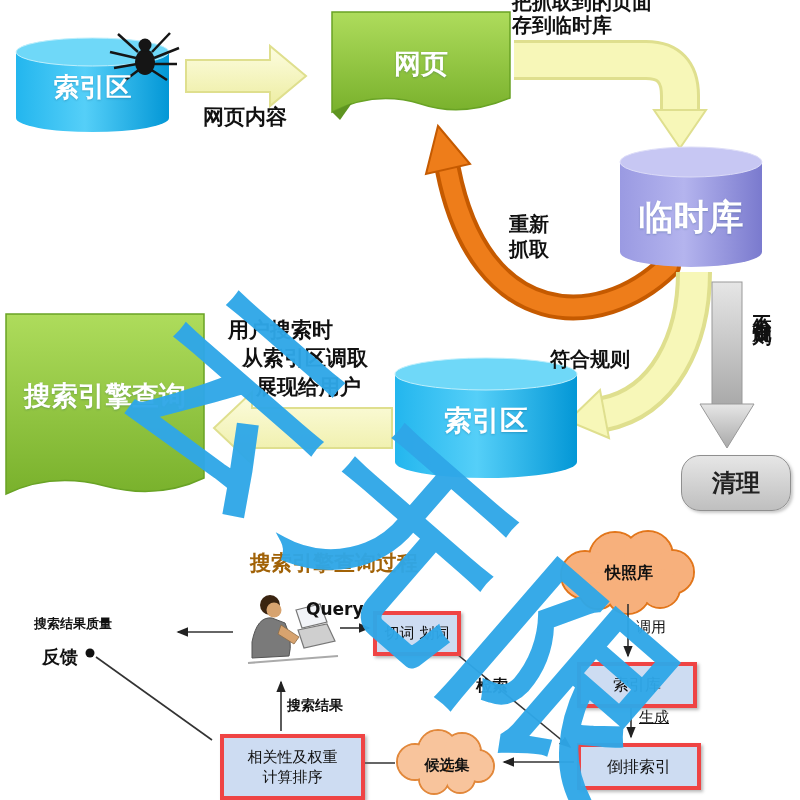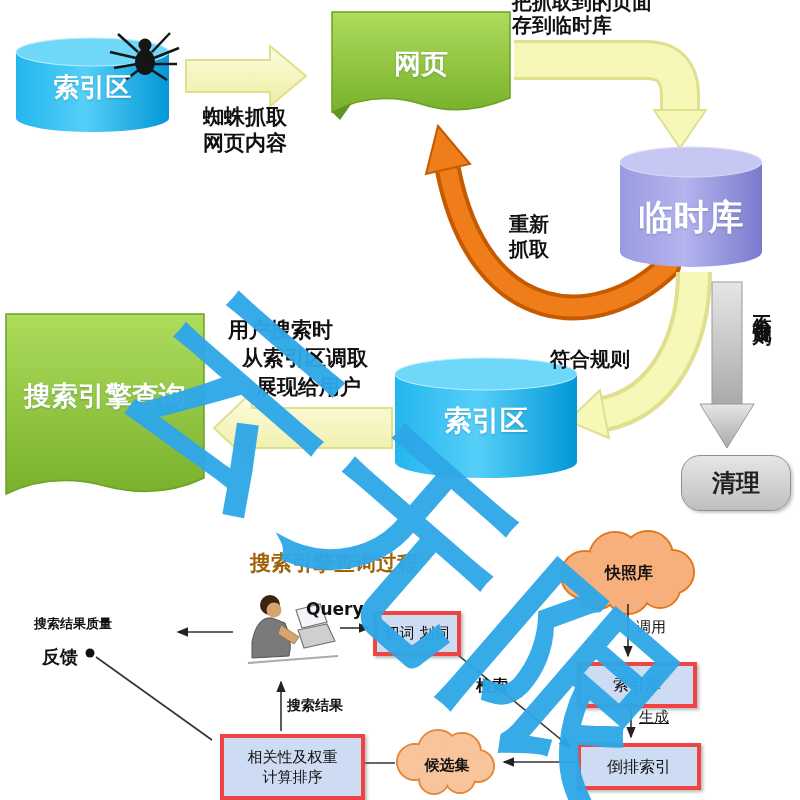--- a/index.html
+++ b/index.html
@@ -184,21 +184,20 @@
       <line x1="574" y1="762" x2="504" y2="762" marker-end="url(#mArr)"></line>
       <line x1="395" y1="763" x2="355" y2="763" marker-end="url(#mArr)"></line>
       <line x1="281" y1="731" x2="281" y2="682" marker-end="url(#mArr)"></line>
     </g>
     <circle cx="90" cy="653" r="4.5" fill="#111"></circle>
   </svg>
 
   <div class="lbl w c" style="left:16px;top:70px;width:153px;font-size:26px;">索引区</div>
 
   <div class="lbl b c" style="left:184px;top:104px;width:122px;font-size:21px;line-height:1.25;">
-    <span class="ml">蜘蛛抓取</span>
     <span class="ml">网页内容</span>
   </div>
 
   <div class="lbl w c" style="left:332px;top:46px;width:178px;font-size:27px;">网页</div>
 
   <div class="lbl b" style="left:512px;top:-9px;font-size:20px;line-height:23px;">
     <span class="ml">把抓取到的页面</span>
     <span class="ml">存到临时库</span>
   </div>
 

